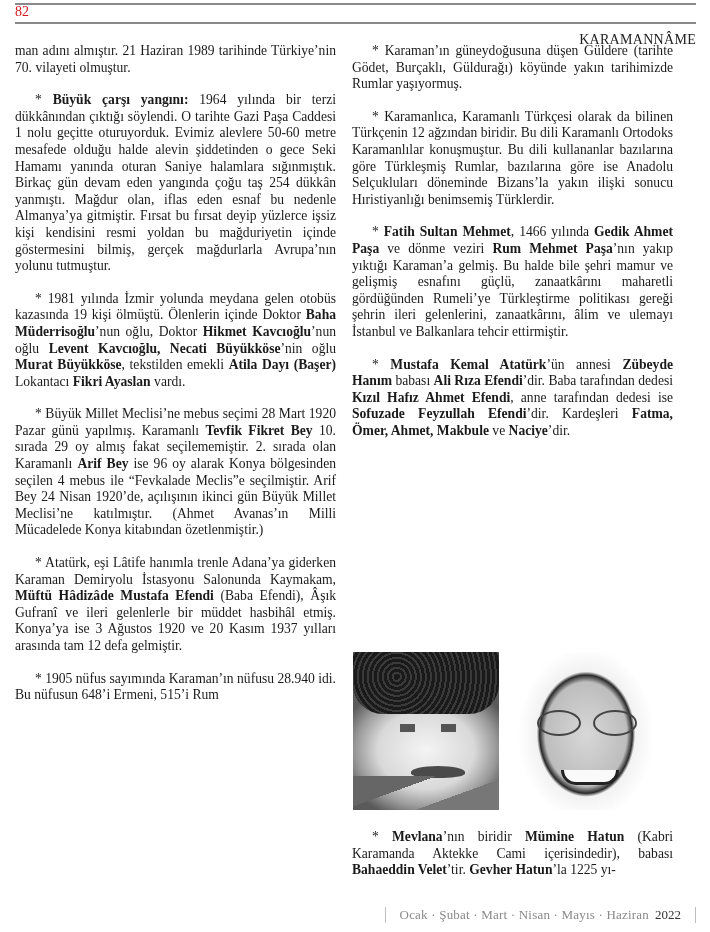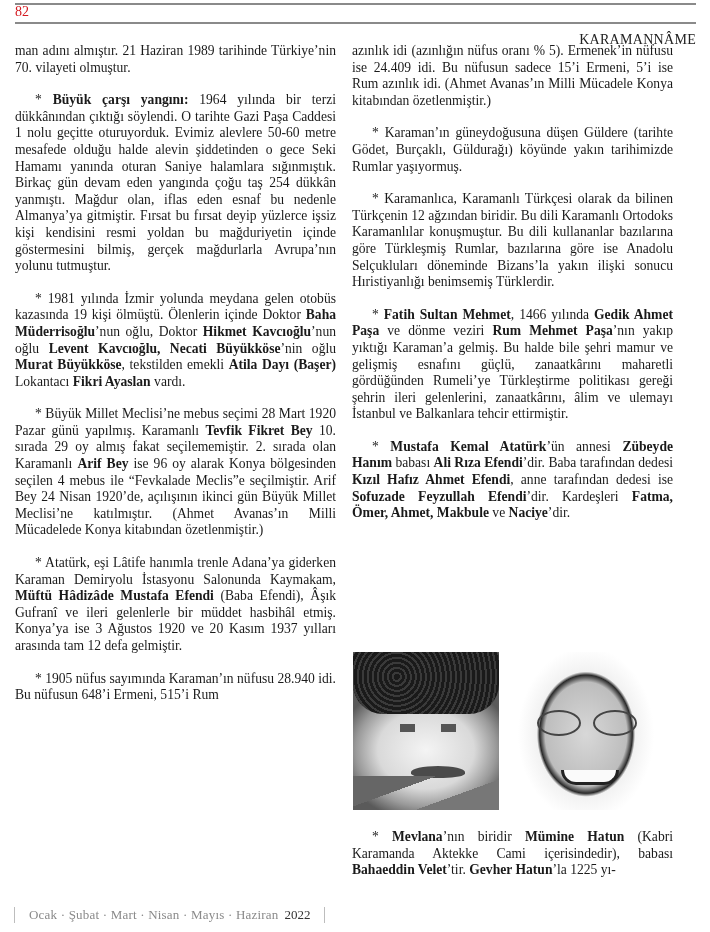--- a/index.html
+++ b/index.html
@@ -26,21 +26,21 @@
   .photo.ataturk .mustache { position: absolute; left: 58px; top: 114px; width: 54px; height: 12px; background: #4a4a4a; border-radius: 50% 50% 40% 40%; }
   .photo.ataturk .collar { position: absolute; left: 0; bottom: 0; width: 146px; height: 34px;
     background: linear-gradient(160deg, #666 0 35%, transparent 35% 65%, #777 65%); }
   .photo.zubeyde { left: 163px; width: 142px;
     background: radial-gradient(ellipse 48% 55% at 50% 52%, #d8d8d8 0%, #bdbdbd 60%, #2a2a2a 68%, #f2f2f2 72%, #ffffff 100%); }
   .photo.zubeyde .glasses { position: absolute; left: 18px; top: 58px; width: 108px; height: 26px; }
   .photo.zubeyde .glasses::before, .photo.zubeyde .glasses::after { content: ""; position: absolute; top: 0; width: 40px; height: 22px; border: 2px solid #444; border-radius: 50%; }
   .photo.zubeyde .glasses::before { left: 4px; }
   .photo.zubeyde .glasses::after { right: 4px; }
   .photo.zubeyde .smile { position: absolute; left: 46px; top: 118px; width: 52px; height: 12px; background: #fafafa; border: 3px solid #222; border-top: none; border-radius: 0 0 30px 30px; }
-  .footer { position: absolute; left: 0; top: 906px; width: 710px; text-align: left; font-size: 13px; color: #8a8a8a; }
+  .footer { position: absolute; left: 0; top: 906px; width: 710px; text-align: right; font-size: 13px; color: #8a8a8a; }
   .footer .bar { display: inline-block; width: 1px; height: 16px; background: #bdbdbd; vertical-align: middle; margin: 0 14px; }
   .footer .months { vertical-align: middle; letter-spacing: 0.2px; }
   .footer .year { vertical-align: middle; color: #333; margin-left: 6px; }
 </style>
 </head>
 <body>
 
 <div class="rule-top"></div>
 <div class="page-number" style="color: rgb(212, 24, 31);">82</div>
 <div class="running-title" style="right:14px;">KARAMANNÂME</div>
@@ -56,21 +56,20 @@
 
   <p>* <span>Büyük Millet Meclisi’ne mebus seçimi 28 Mart 1920 Pazar günü yapılmış. Karamanlı </span><b>Tevfik Fikret Bey</b><span> 10. sırada 29 oy almış fakat seçilememiştir. 2. sırada olan Karamanlı </span><b>Arif Bey</b><span> ise 96 oy alarak Konya bölgesinden seçilen 4 mebus ile “Fevkalade Meclis”e seçilmiştir. Arif Bey 24 Nisan 1920’de, açılışının ikinci gün Büyük Millet Meclisi’ne katılmıştır. (Ahmet Avanas’ın Milli Mücadelede Konya kitabından özetlenmiştir.)</span></p>
 
   <p>* <span>Atatürk, eşi Lâtife hanımla trenle Adana’ya giderken Karaman Demiryolu İstasyonu Salonunda Kaymakam, </span><b>Müftü Hâdizâde Mustafa Efendi</b><span> (Baba Efendi), Âşık Gufranî ve ileri gelenlerle bir müddet hasbihâl etmiş. Konya’ya ise 3 Ağustos 1920 ve 20 Kasım 1937 yılları arasında tam 12 defa gelmiştir.</span></p>
 
 
   <p>* <span>1905 nüfus sayımında Karaman’ın nüfusu 28.940 idi. Bu nüfusun 648’i Ermeni, 515’i Rum</span></p>
 </div>
 
 <div class="col right">
-  <p class="cont"><span>azınlık idi (azınlığın nüfus oranı % 5). Ermenek’in nüfusu ise 24.409 idi. Bu nüfusun sadece 15’i Ermeni, 5’i ise Rum azınlık idi. (Ahmet Avanas’ın Milli Mücadele Konya kitabından özetlenmiştir.)</span></p>
 
 
   <p>* <span>Karaman’ın güneydoğusuna düşen Güldere (tarihte Gödet, Burçaklı, Güldurağı) köyünde yakın tarihimizde Rumlar yaşıyormuş.</span></p>
 
   <p>* <span>Karamanlıca, Karamanlı Türkçesi olarak da bilinen Türkçenin 12 ağzından biridir. Bu dili Karamanlı Ortodoks Karamanlılar konuşmuştur. Bu dili kullananlar bazılarına göre Türkleşmiş Rumlar, bazılarına göre ise Anadolu Selçukluları döneminde Bizans’la yakın ilişki sonucu Hıristiyanlığı benimsemiş Türklerdir.</span></p>
 
   <p>* <b>Fatih Sultan Mehmet</b><span>, 1466 yılında </span><b>Gedik Ahmet Paşa</b><span> ve dönme veziri </span><b>Rum Mehmet Paşa</b><span>’nın yakıp yıktığı Karaman’a gelmiş. Bu halde bile şehri mamur ve gelişmiş esnafını güçlü, zanaatkârını maharetli gördüğünden Rumeli’ye Türkleştirme politikası gereği şehrin ileri gelenlerini, zanaatkârını, âlim ve ulemayı İstanbul ve Balkanlara tehcir ettirmiştir.</span></p>
 
   <p>* <b>Mustafa Kemal Atatürk</b><span>’ün annesi </span><b>Zübeyde Hanım</b><span> babası </span><b>Ali Rıza Efendi</b><span>’dir. Baba tarafından dedesi </span><b>Kızıl Hafız Ahmet Efendi</b><span>, anne tarafından dedesi ise </span><b>Sofuzade Feyzullah Efendi</b><span>’dir. Kardeşleri </span><b>Fatma, Ömer, Ahmet, Makbule</b><span> ve </span><b>Naciye</b><span>’dir.</span></p>
 </div>

